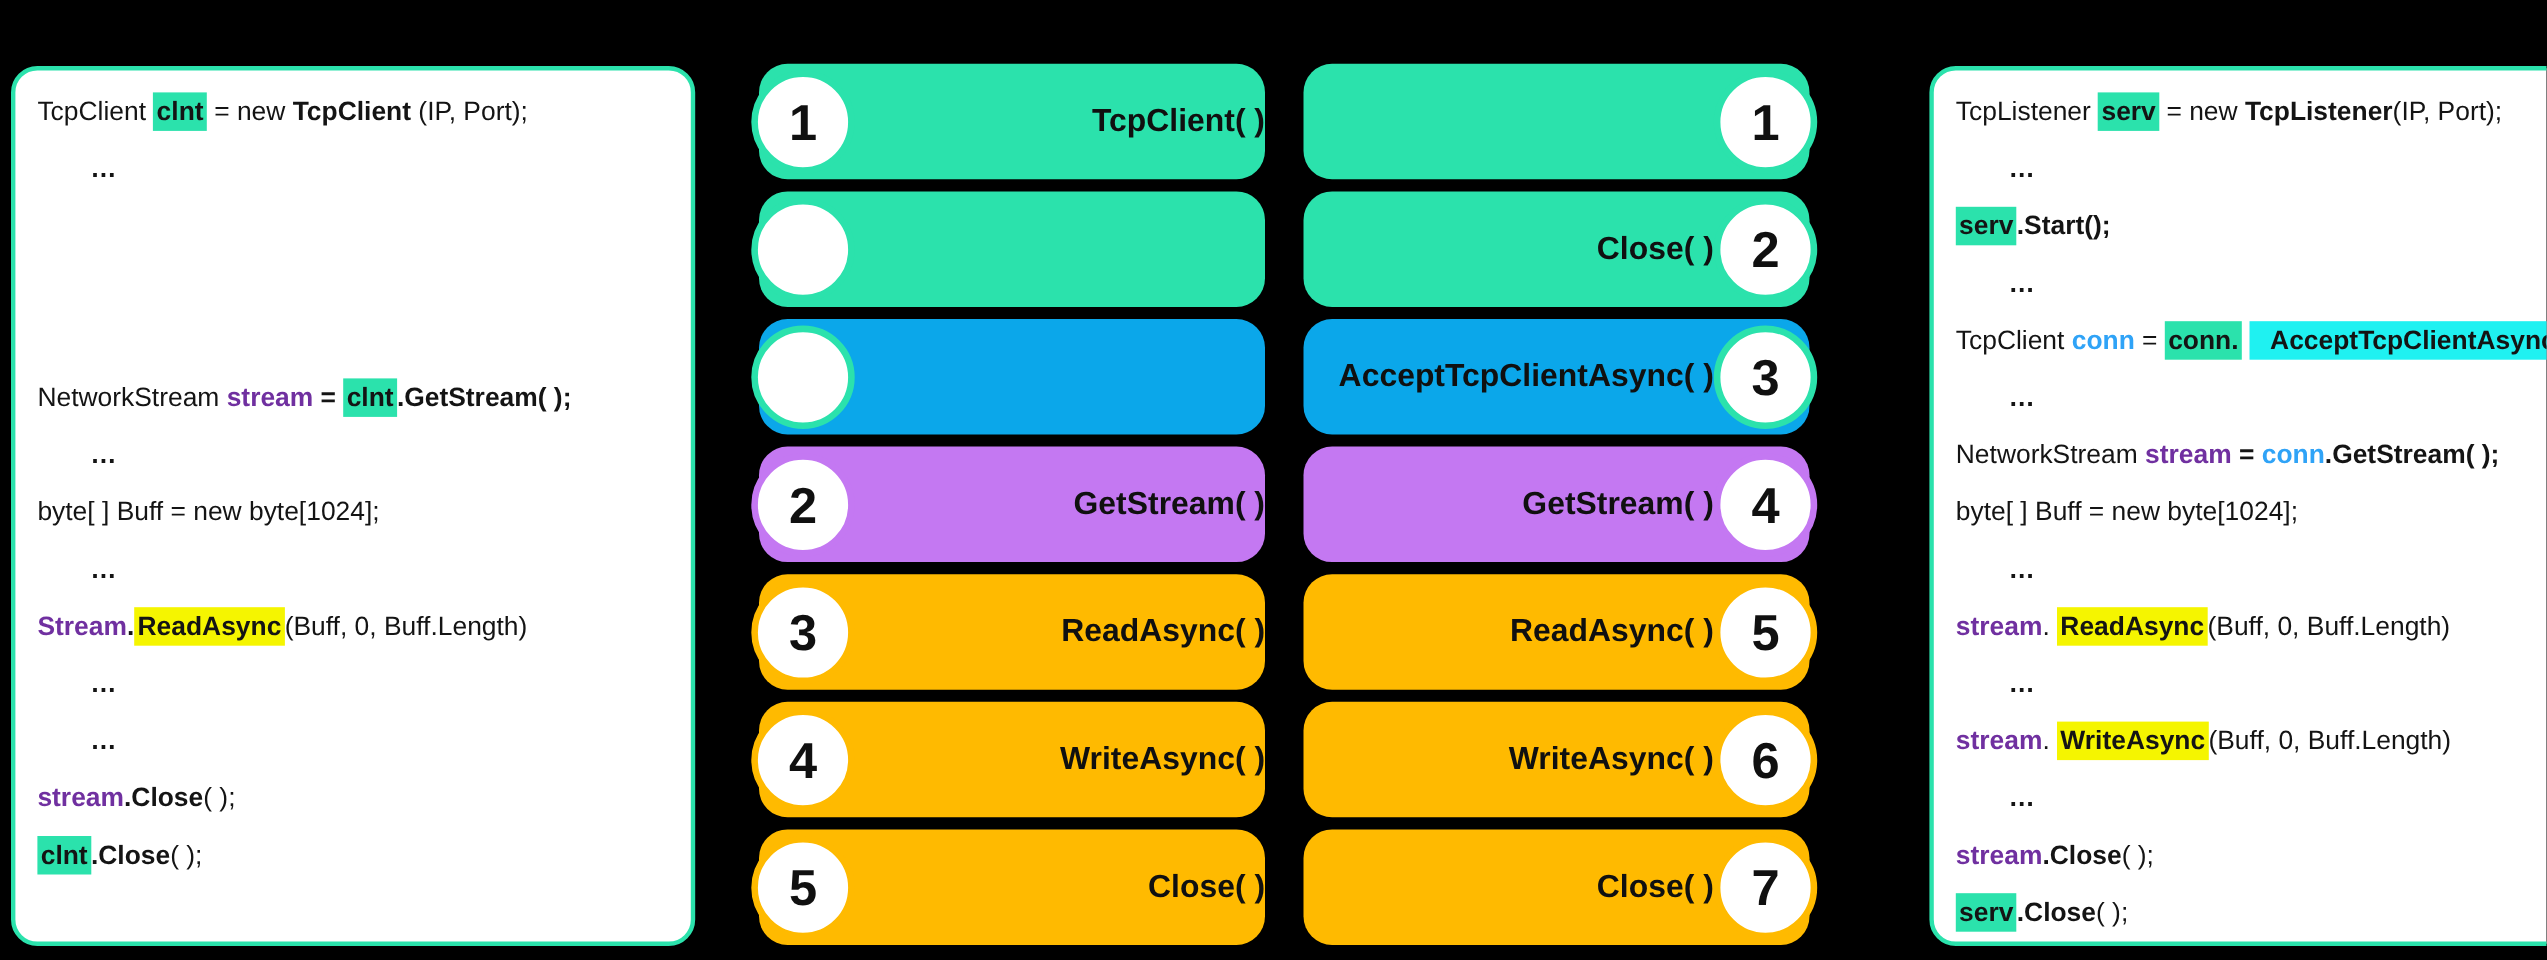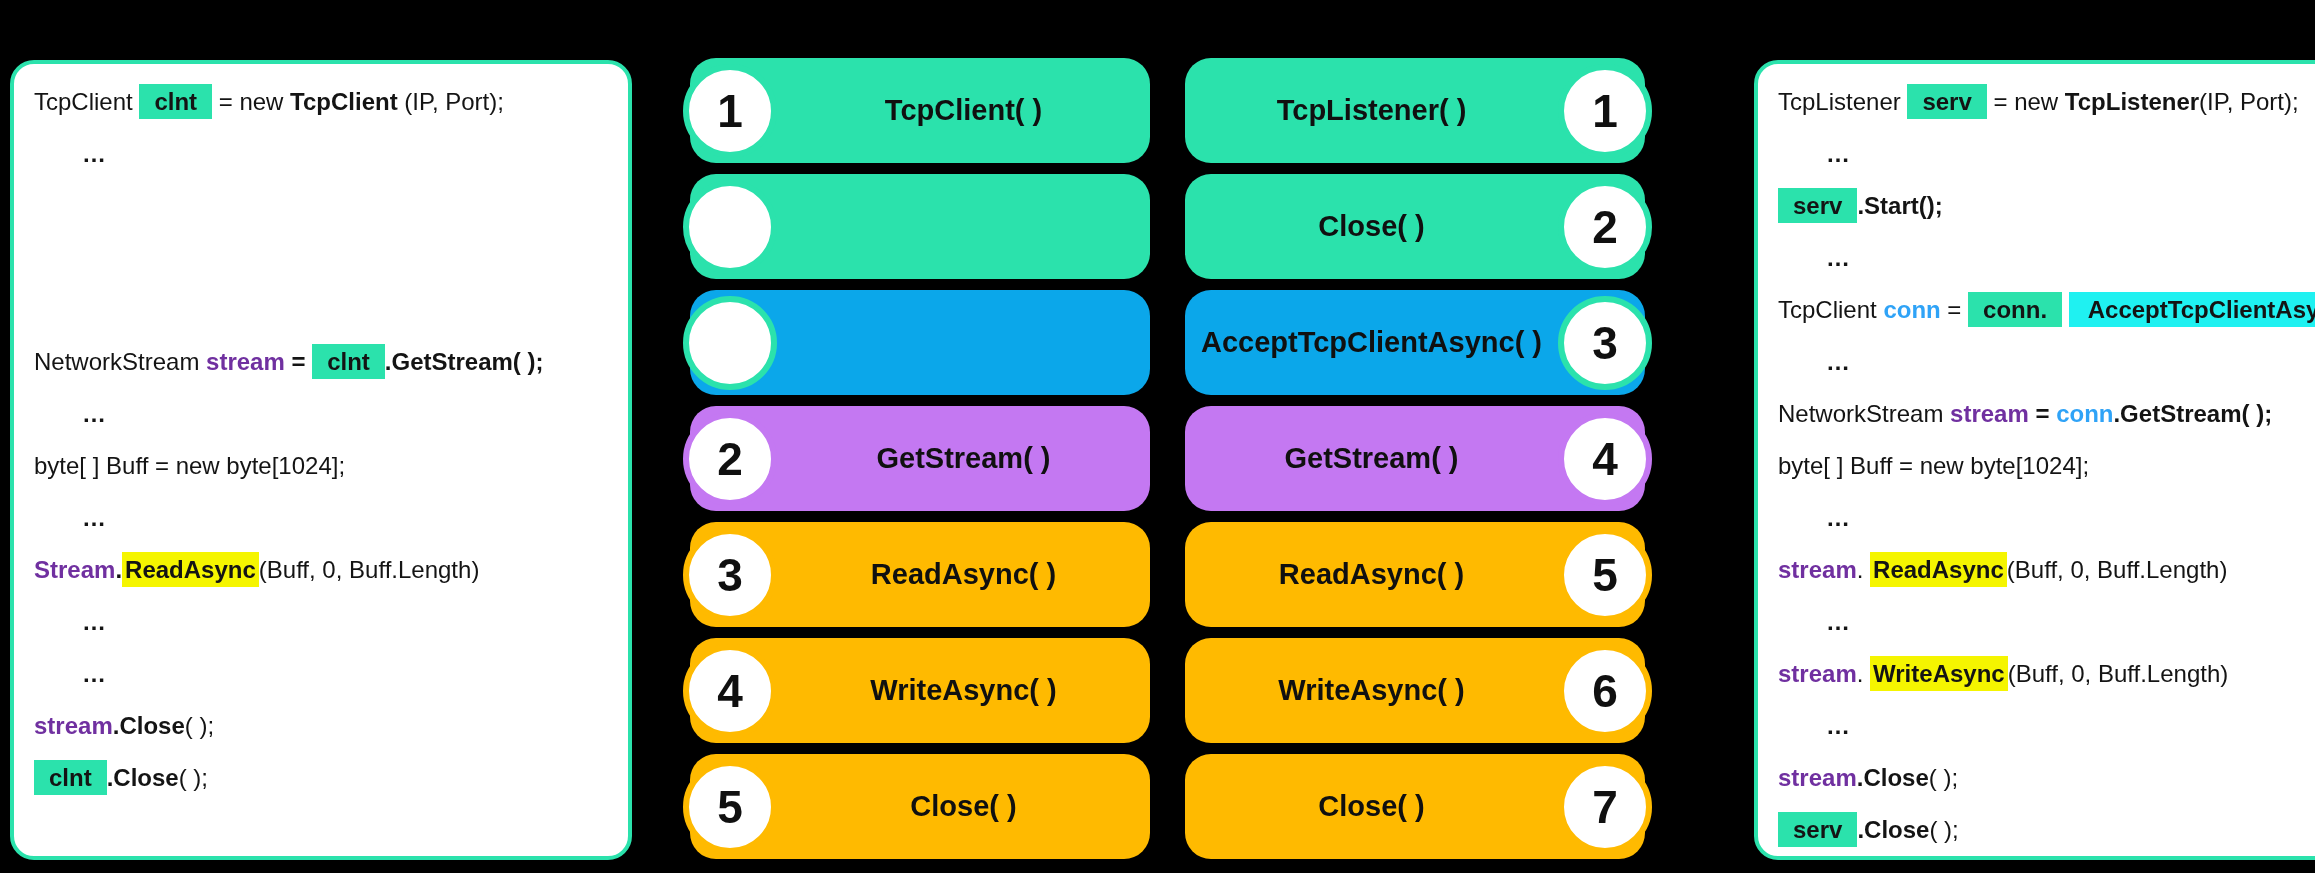--- a/index.html
+++ b/index.html
@@ -18,38 +18,38 @@
   }
   #client-panel{left:10px;width:622px}
   #server-panel{left:1754px;width:633px}
   .code-line{height:52px;line-height:52px;font-size:24px;color:#141414;white-space:nowrap}
   .code-line.indent{padding-left:48px}
   .seg{vertical-align:baseline}
   .seg.bold,.seg.purple-bold,.seg.blue-bold,
   .seg.hl-green,.seg.hl-yellow,.seg.hl-cyan{font-weight:bold}
   .seg.purple-bold{color:var(--code-purple,#7030A0)}
   .seg.blue-bold{color:var(--code-blue,#2FA3F7)}
-  .seg.hl-green{background:var(--hl-green,#2BE2AC);padding:4px 15px}
+  .seg.hl-green{background:var(--hl-green,#2BE2AC);padding:4px 3px}
   .seg.hl-yellow{background:var(--hl-yellow,#F5F500);padding:4px 3px}
   .seg.hl-cyan{background:var(--hl-cyan,#1FF1F1);padding:4px 19px}
 
   .pill-col{position:absolute;top:58px;width:460px;display:flex;flex-direction:column;gap:11px}
   #client-pills{left:690px}
   #server-pills{left:1185px}
   .pill{height:105px;border-radius:26px;display:flex;align-items:center}
   .pill.right{flex-direction:row-reverse}
   .circle{
     width:94px;height:94px;border-radius:50%;
     background:#fff;border:6px solid #2BE2AC;box-sizing:border-box;
     display:flex;align-items:center;justify-content:center;flex:0 0 auto;
   }
   .pill.left .circle{margin-left:-7px}
   .pill.right .circle{margin-right:-7px}
   .num{font-size:46px;font-weight:bold;color:#101010}
-  .step-label{flex:1;text-align:center;font-size:29px;font-weight:bold;color:#101010;white-space:nowrap}
+  .step-label{flex:1;text-align:right;font-size:29px;font-weight:bold;color:#101010;white-space:nowrap}
 </style>
 </head>
 <body>
 
 <div>
   <section class="code-panel" id="client-panel">
       <div class="code-line"><span class="seg plain">TcpClient </span><span class="seg hl-green">clnt</span><span class="seg plain"> = new </span><span class="seg bold">TcpClient</span><span class="seg plain"> (IP, Port);</span></div>
       <div class="code-line indent"><span class="seg bold">…</span></div>
       <div class="code-line"></div>
       <div class="code-line"></div>
@@ -106,21 +106,20 @@
           <span class="num">5</span>
         </div>
         <div class="step-label">Close( )</div>
       </div>
     </div>
   <div class="pill-col" id="server-pills">
       <div class="pill right" style="background: rgb(43, 226, 172);">
         <div class="circle" style="border-color: rgb(43, 226, 172);">
           <span class="num">1</span>
         </div>
-        <div class="step-label">TcpListener( )</div>
       </div>
       <div class="pill right" style="background: rgb(43, 226, 172);">
         <div class="circle" style="border-color: rgb(43, 226, 172);">
           <span class="num">2</span>
         </div>
         <div class="step-label">Close( )</div>
       </div>
       <div class="pill right" style="background: rgb(11, 167, 234);">
         <div class="circle" style="border-color: rgb(43, 226, 172);">
           <span class="num">3</span>

